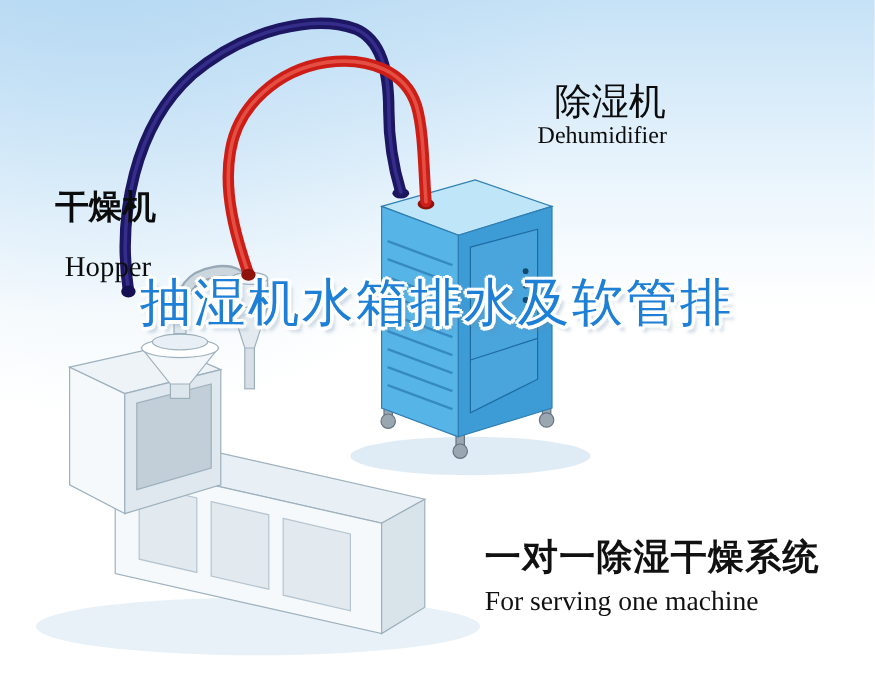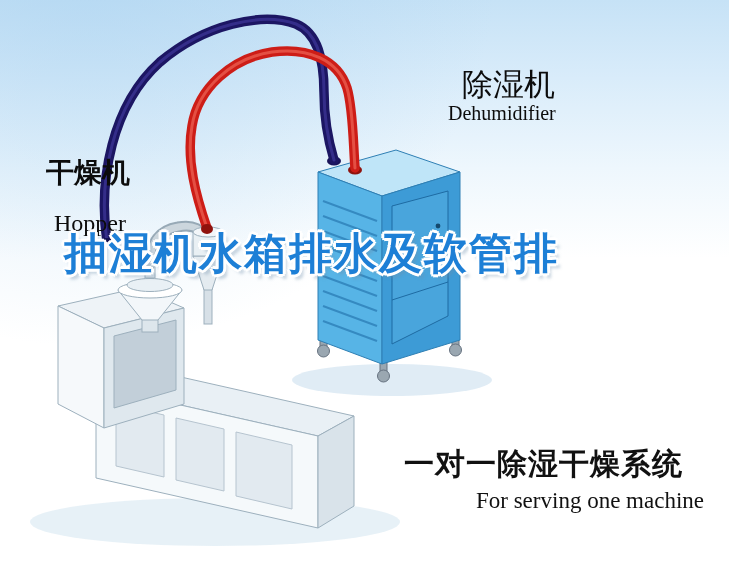--- a/index.html
+++ b/index.html
@@ -14,37 +14,37 @@
 
   .txt { position:absolute; white-space:nowrap; }
   .serif { font-family:"Liberation Serif", serif; }
 
   .hopper-cn  { left:46px;  top:154px; font-size:28px; font-weight:bold; color:#0c0c0c; }
   .hopper-en  { left:54px;  top:190px; font-size:24px; color:#0c0c0c;margin-top:20px; }
   .dehum-cn   { left:462px; top:64px;  font-size:31px; font-weight:normal; color:#0c0c0c; }
   .dehum-en   { left:448px; top:102px; font-size:20px; color:#0c0c0c; }
 
   .title {
-    position:absolute; left:64px; top:230px; width:600px; text-align:left;
-    font-family:"Liberation Serif", serif; font-weight:bold;
+    position:absolute; left:64px; top:230px; width:600px; text-align:center;
+    font-family:"Liberation Serif", serif; font-weight:normal;
     font-size:43px; line-height:1.1; letter-spacing:2px;
     color:var(--title_blue,#1d7fd6);
     text-shadow:
       -2px -2px 0 #fff, 2px -2px 0 #fff, -2px 2px 0 #fff, 2px 2px 0 #fff,
       0 -3px 0 #fff, 0 3px 0 #fff, -3px 0 0 #fff, 3px 0 0 #fff,
       4px 5px 3px rgba(110,140,170,.35);
   }
 
   .footer-cn {
     position:absolute; left:404px; top:444px; width:300px; text-align:left;
     font-family:"Liberation Serif", serif; font-weight:bold;
     font-size:30px; color:#111; letter-spacing:1px;
   }
   .footer-en {
-    position:absolute; left:404px; top:488px; width:300px; text-align:right;
+    position:absolute; left:404px; top:488px; width:300px; text-align:left;
     font-family:"Liberation Serif", serif; font-size:23px; color:#111;
   }
 
   .hose-navy-stroke { stroke: var(--hose_navy,#1c1663); }
   .hose-red-stroke  { stroke: var(--hose_red,#cd1d17); }
   .unit-front { fill: var(--unit_blue,#57b4e6); }
   .unit-side  { fill: var(--unit_blue_dark,#3d9bd6); }
 </style>
 </head>
 <body>

